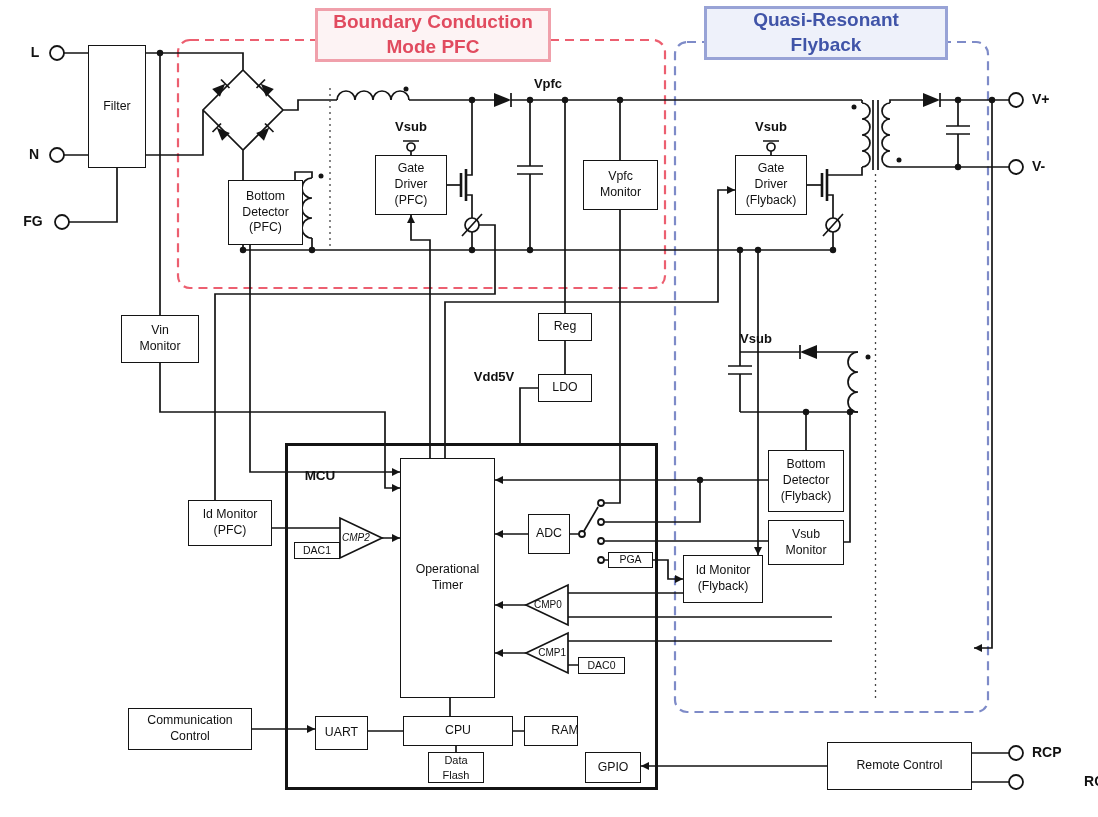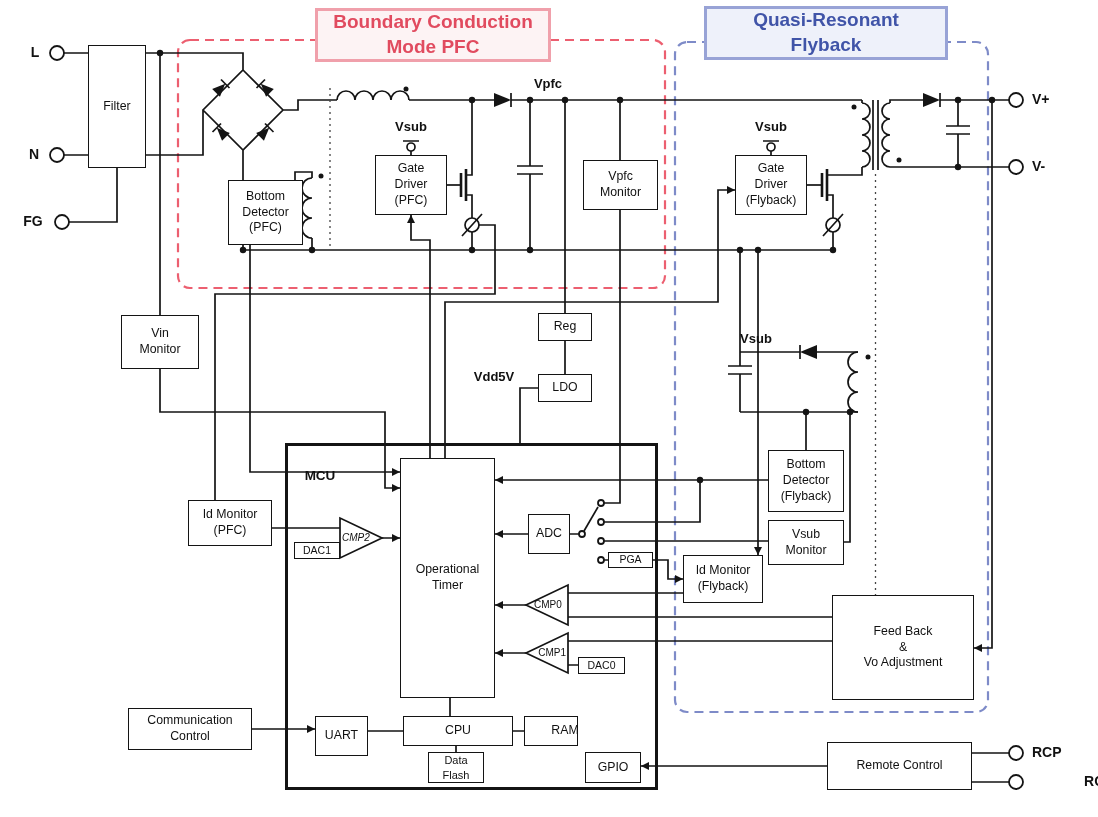--- a/index.html
+++ b/index.html
@@ -283,21 +283,21 @@
     <span>Gate</span>
     <span>Driver</span>
     <span>(PFC)</span>
   </div>
 
   <div class="blk" style="left:583px;top:160px;width:75px;height:50px;">
     <span>Vpfc</span>
     <span>Monitor</span>
   </div>
 
-  <div class="blk" style="left:121px;top:315px;width:78px;height:54px;">
+  <div class="blk" style="left:121px;top:315px;width:78px;height:48px;">
     <span>Vin</span>
     <span>Monitor</span>
   </div>
 
   <div class="blk" style="left:538px;top:313px;width:54px;height:28px;">
     <span>Reg</span>
   </div>
 
   <div class="blk" style="left:538px;top:374px;width:54px;height:28px;">
     <span>LDO</span>
@@ -325,21 +325,21 @@
   </div>
 
   <div class="blk small" style="left:608px;top:552px;width:45px;height:16px;">
     <span>PGA</span>
   </div>
 
   <div class="blk small" style="left:578px;top:657px;width:47px;height:17px;">
     <span>DAC0</span>
   </div>
 
-  <div class="blk" style="left:315px;top:716px;width:53px;height:40px;">
+  <div class="blk" style="left:315px;top:716px;width:53px;height:34px;">
     <span>UART</span>
   </div>
 
   <div class="blk" style="left:403px;top:716px;width:110px;height:30px;">
     <span>CPU</span>
   </div>
 
   <div class="blk" style="left:524px;top:716px;width:54px;height:30px;padding-left:28px;">
     <span>RAM</span>
   </div>
@@ -373,25 +373,20 @@
   <div class="blk" style="left:768px;top:520px;width:76px;height:45px;">
     <span>Vsub</span>
     <span>Monitor</span>
   </div>
 
   <div class="blk" style="left:683px;top:555px;width:80px;height:48px;">
     <span>Id Monitor</span>
     <span>(Flyback)</span>
   </div>
 
-  <div class="blk" style="left:832px;top:595px;width:142px;height:105px;">
-    <span>Feed Back</span>
-    <span>&amp;</span>
-    <span>Vo Adjustment</span>
-  </div>
 
   <div class="blk" style="left:827px;top:742px;width:145px;height:48px;">
     <span>Remote Control</span>
   </div>
 
   <div class="cmp-lbl" style="left:342px;top:532px;width:34px;text-align:left;font-style:italic;">CMP2</div>
   <div class="cmp-lbl" style="left:534px;top:599px;width:32px;text-align:left;">CMP0</div>
   <div class="cmp-lbl" style="left:534px;top:647px;width:32px;text-align:right;">CMP1</div>
 
   <div class="lbl" style="left:524px;top:76px;width:48px;">Vpfc</div>

